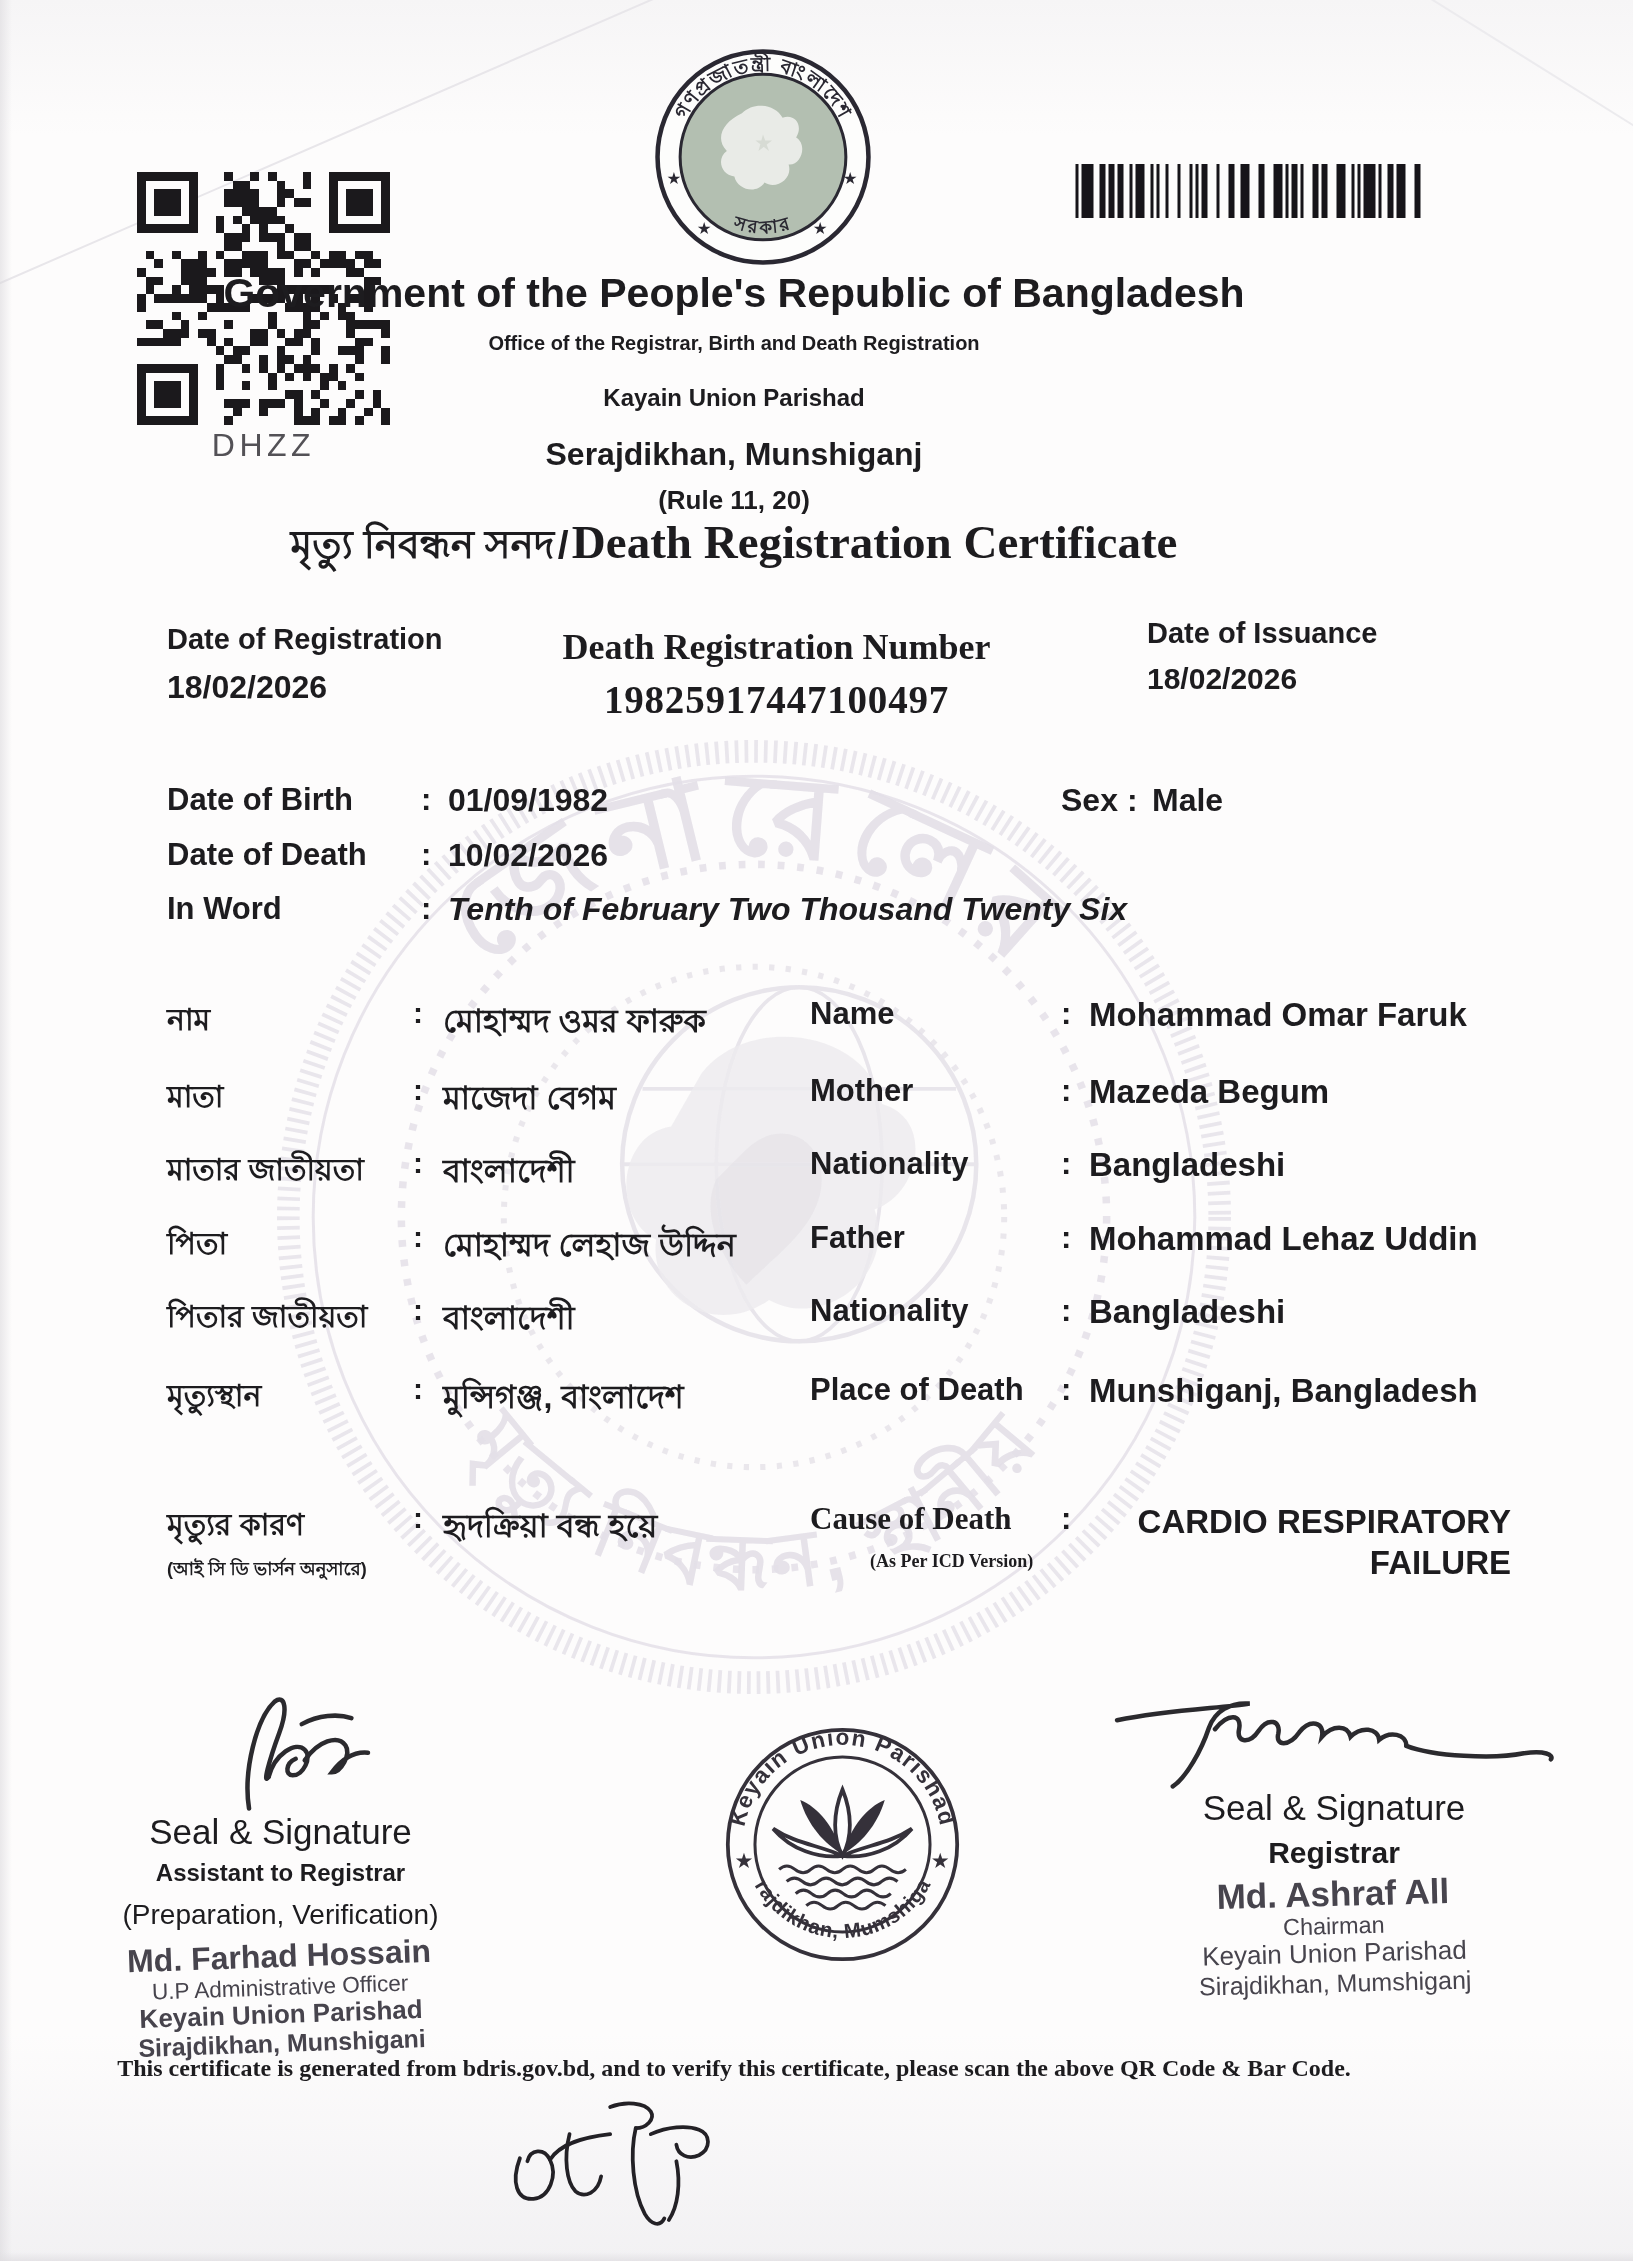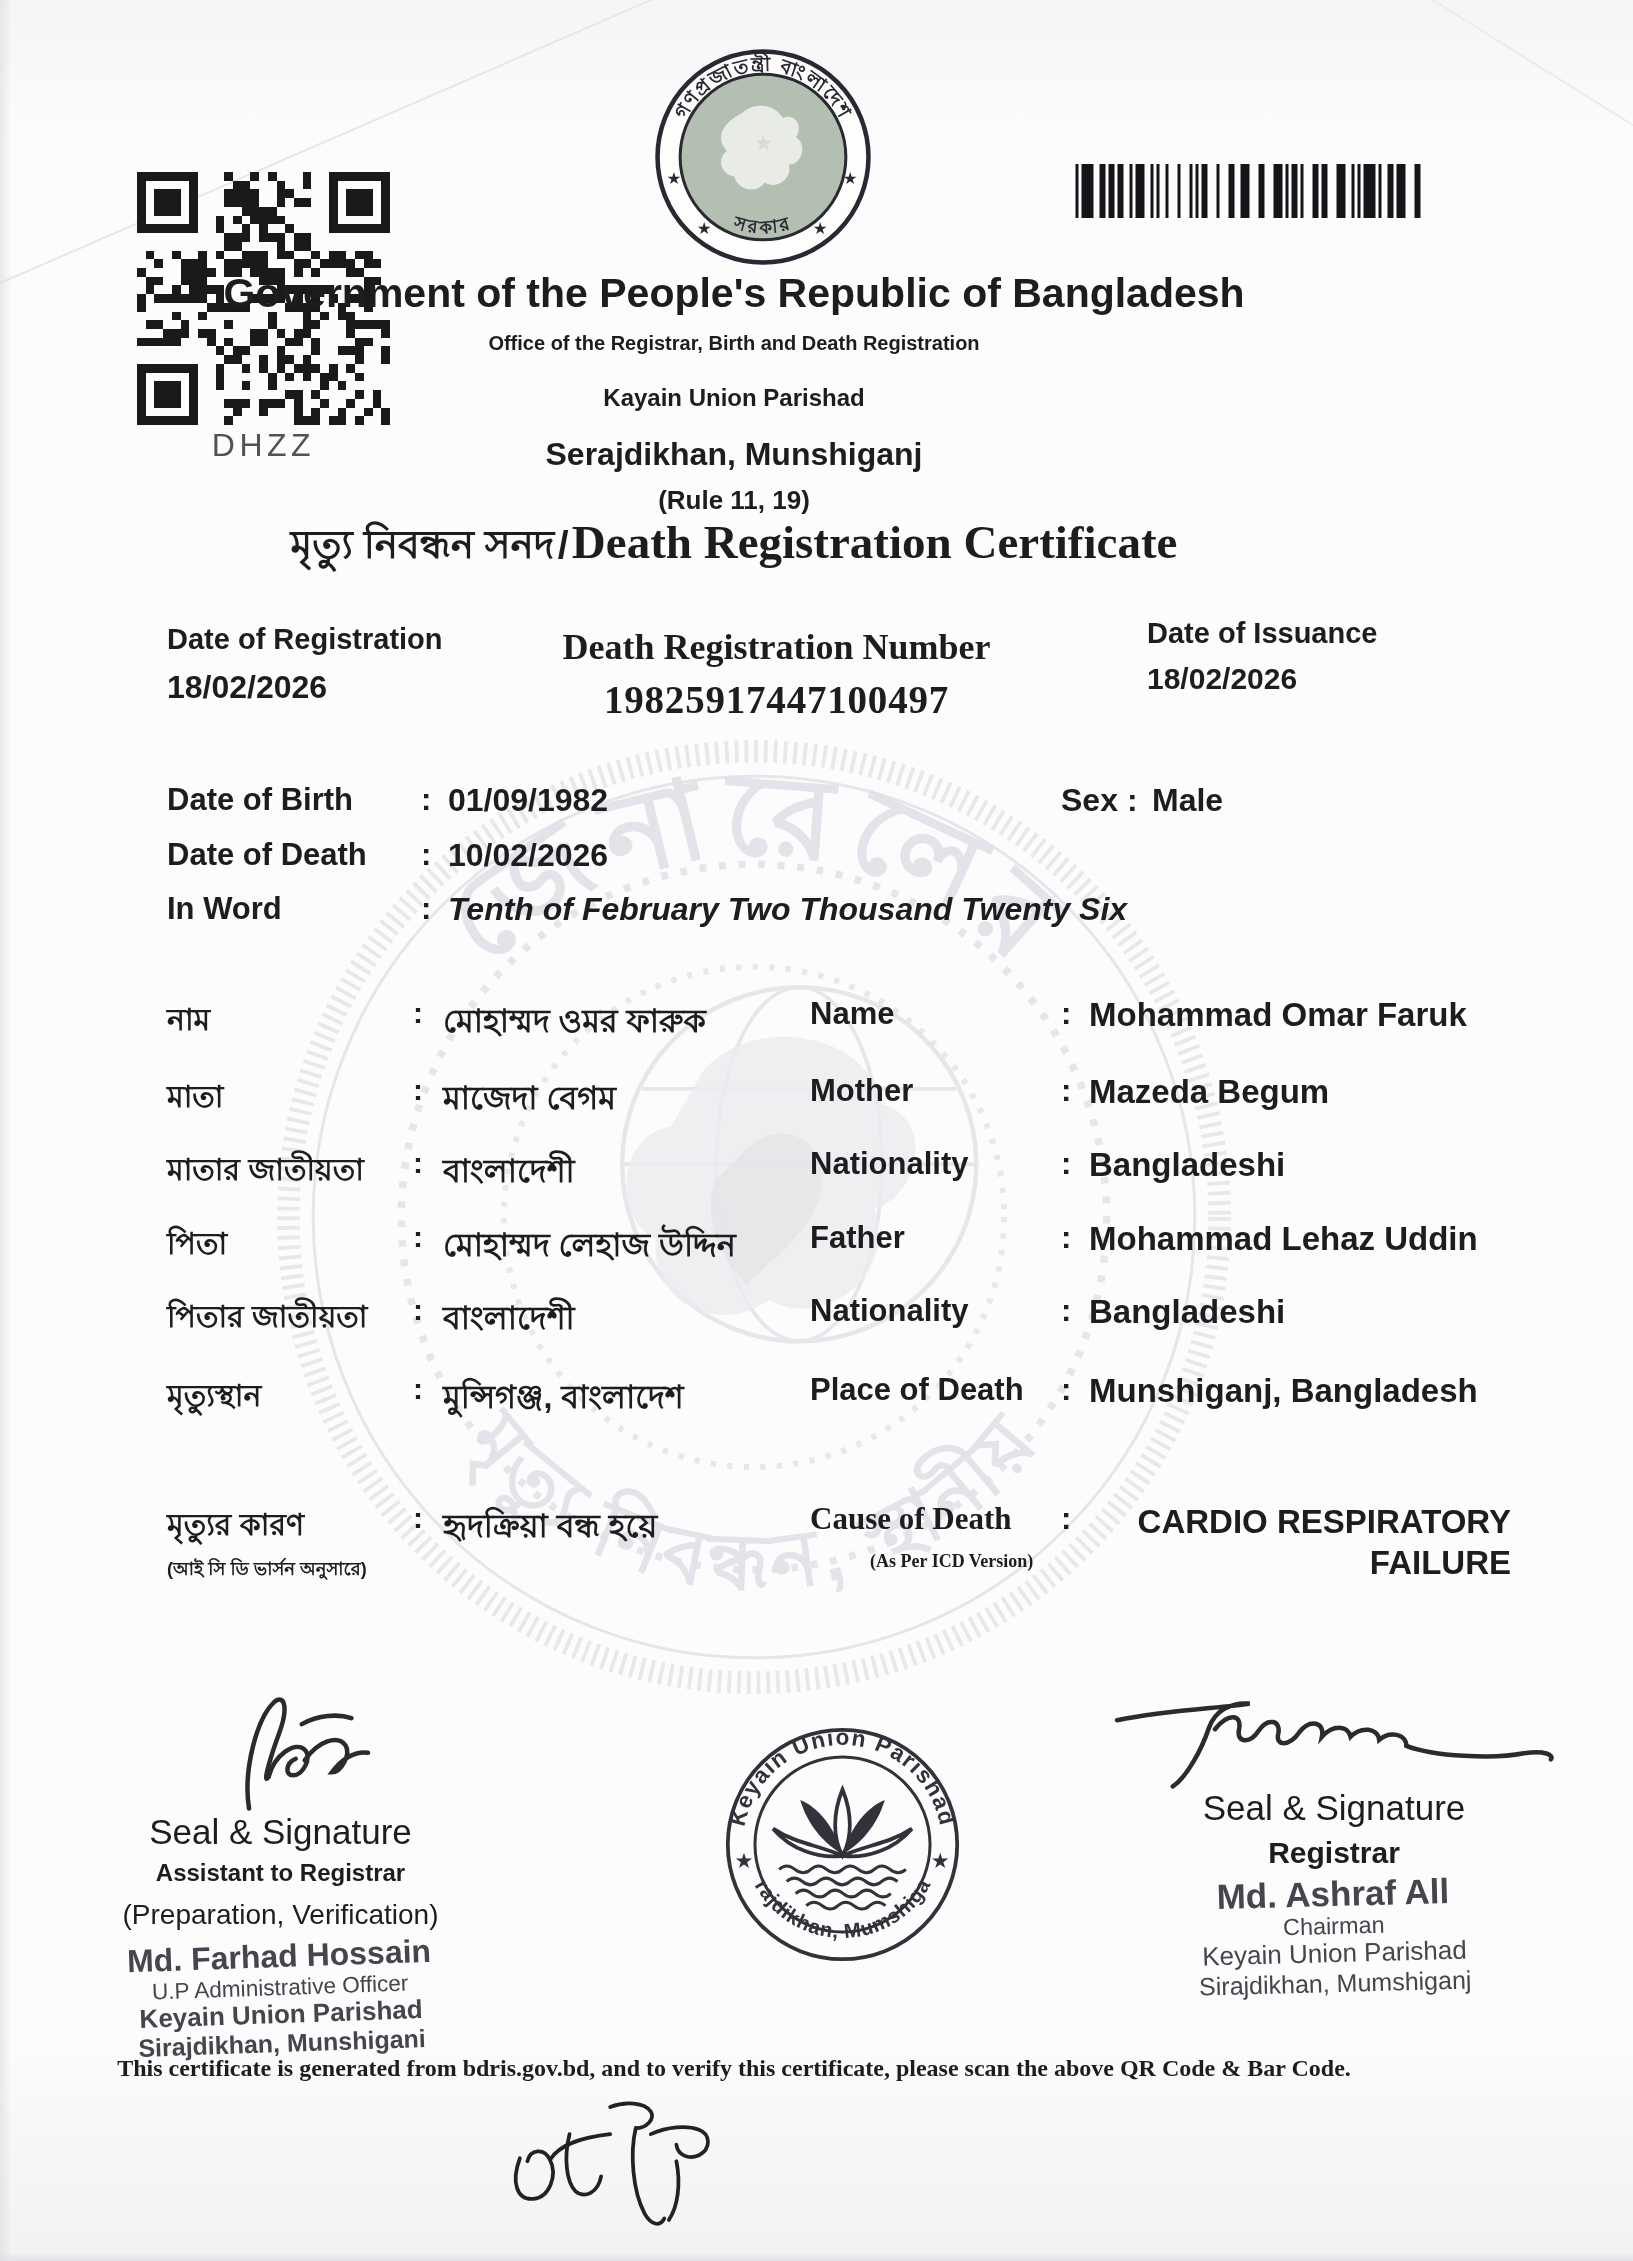--- a/index.html
+++ b/index.html
@@ -395,21 +395,21 @@
       <rect x="406" y="4" width="4" height="72" fill="#161419"></rect>
       <rect x="418" y="4" width="8" height="72" fill="#161419"></rect>
       <rect x="430" y="4" width="12" height="72" fill="#161419"></rect>
       <rect x="454" y="4" width="8" height="72" fill="#161419"></rect>
     </svg>
 
   <div class="abs hdr b" style="top:270px;font-size:41px;">Government of the People's Republic of Bangladesh</div>
   <div class="abs hdr b" style="top:332px;font-size:20px;">Office of the Registrar, Birth and Death Registration</div>
   <div class="abs hdr b" style="top:384px;font-size:24px;">Kayain Union Parishad</div>
   <div class="abs hdr b" style="top:436px;font-size:32px;">Serajdikhan, Munshiganj</div>
-  <div class="abs hdr b" style="top:485px;font-size:26px;">(Rule 11, 19)</div>
+  <div class="abs hdr b" style="top:485px;font-size:26px;">(Rule 11, 20)</div>
 
   <div class="abs hdr" style="top:514px;">
     <span class="b" style="font-size:39px;">মৃত্যু নিবন্ধন সনদ</span>
     <span class="b" style="font-size:39px;">/</span>
     <span class="b serif" style="font-size:47px;">Death Registration Certificate</span>
   </div>
 
   <div class="abs b" style="left:167px;top:623px;font-size:29px;">Date of Registration</div>
   <div class="abs b" style="left:167px;top:669px;font-size:32px;">18/02/2026</div>
 

